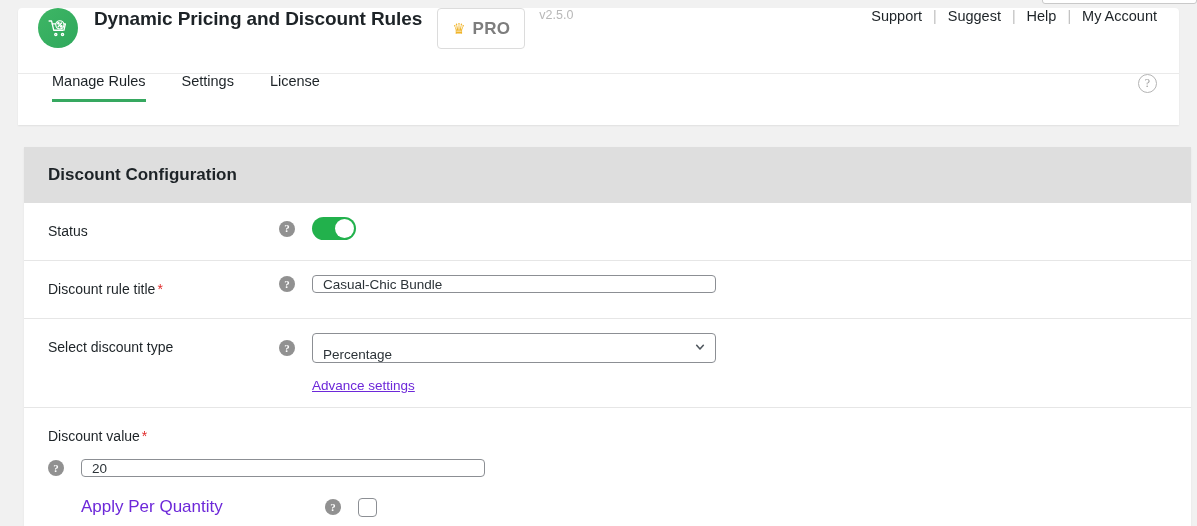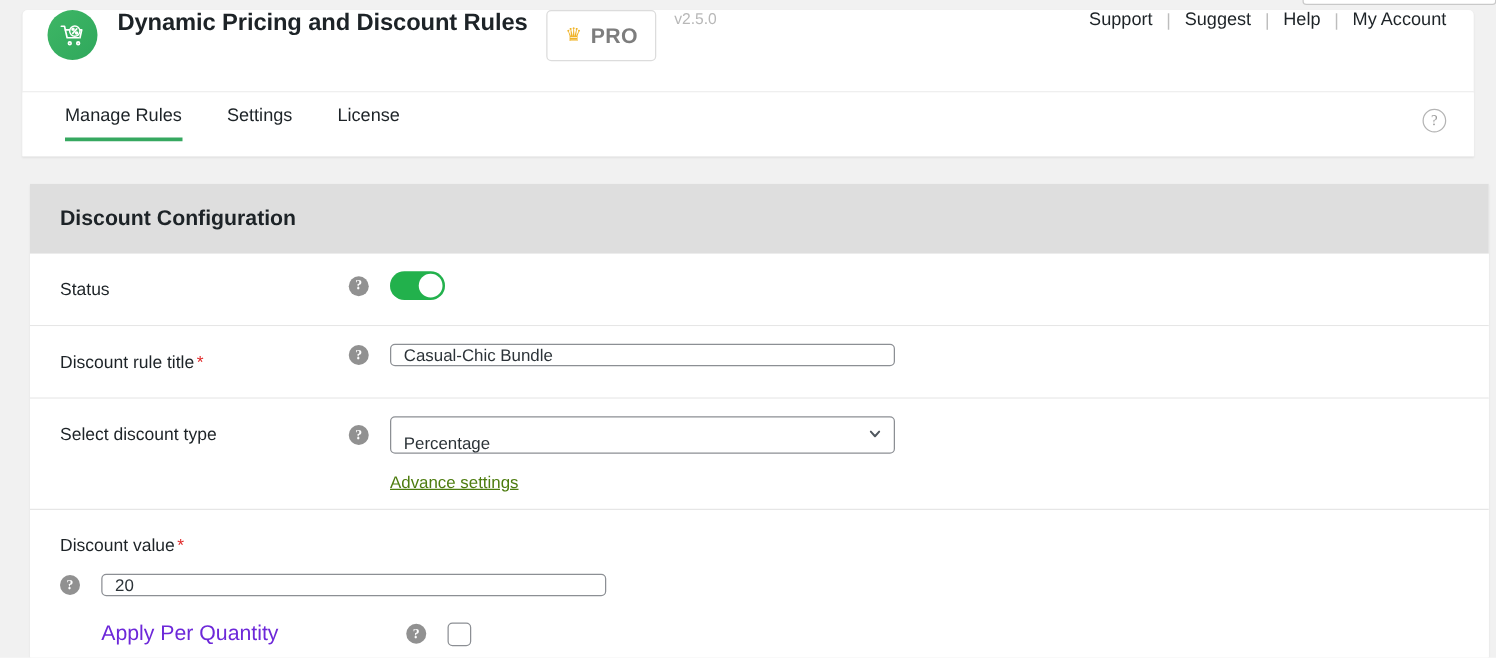--- a/index.html
+++ b/index.html
@@ -104,21 +104,21 @@
   }
   .nav-sep {
     color: #bdbdbd;
     margin: 0 11px;
     font-size: 14px;
   }
 
   
   .tabbar {
     display: flex;
-    align-items: center;
+    align-items: flex-start;
     height: 51px;
     padding: 0 22px 0 34px;
     position: relative;
     background: #fff;
     border-radius: 0 0 0 0;
   }
   .tab {
     font-size: 14.5px;
     color: #1d2327;
     padding: 0 0 10px 0;
@@ -270,21 +270,21 @@
   }
   .chevron {
     position: absolute;
     right: 11px;
     top: 9px;
     width: 10px;
     height: 10px;
     pointer-events: none;
   }
   .link-green {
-    color: #4d7c0f;
+    color: #6d28d9;
     font-size: 13.5px;
     margin-top: 15px;
     margin-left: 33px;
     display: inline-block;
     cursor: pointer;
     width: fit-content;
   }
   .sub-line {
     display: flex;
     align-items: center;

